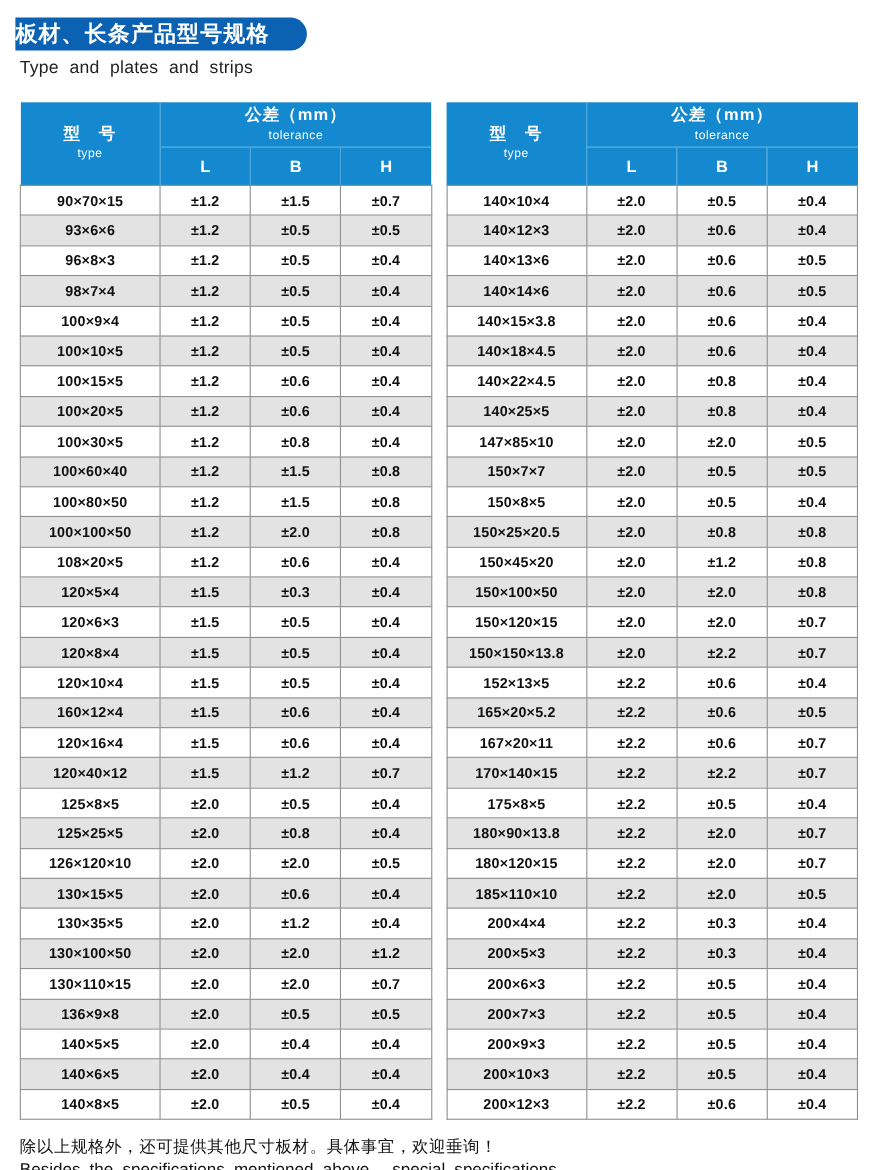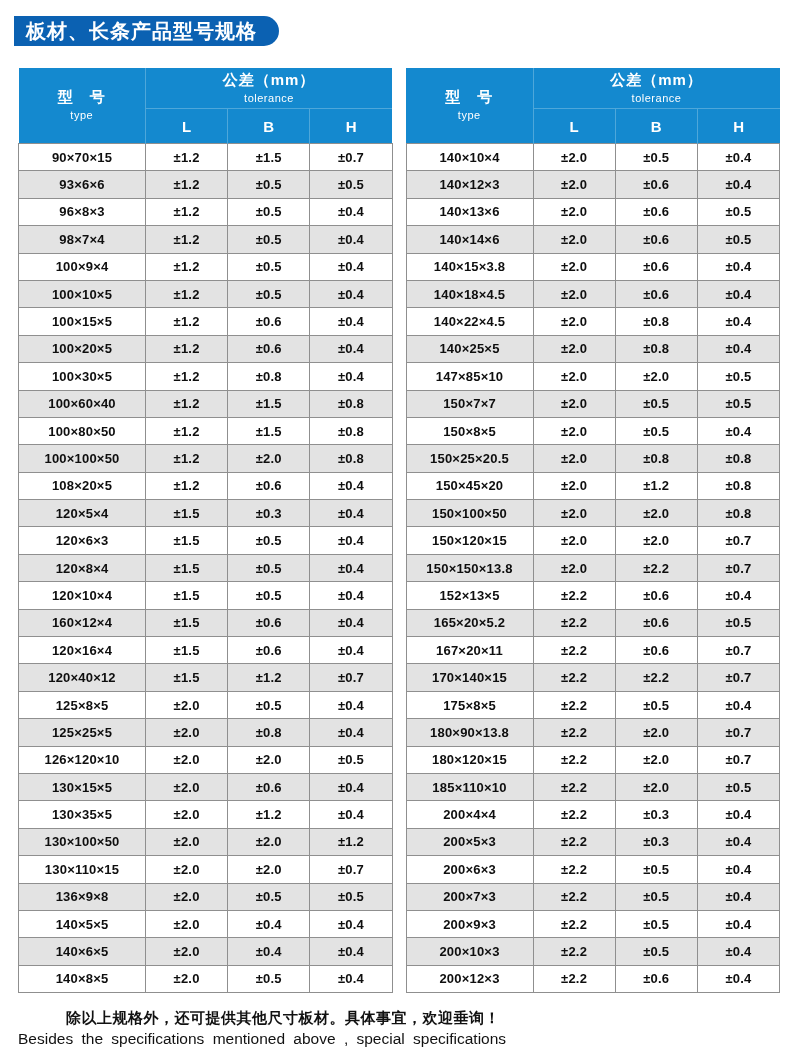--- a/index.html
+++ b/index.html
@@ -5,21 +5,21 @@
   html,body { margin:0; padding:0; }
   body {
     width:800px; height:1064px; background:#ffffff;
     font-family:"Liberation Sans","DejaVu Sans",sans-serif;
     color:#111; overflow:hidden;
   }
   .banner {
     margin:16px 0 0 14px; width:265px; height:30px; box-sizing:border-box;
     background:#0b61b2; border-radius:0 16px 16px 0;
     color:#fff; font-size:20px; font-weight:bold; line-height:30px;
-    padding-left:12px; letter-spacing:1px;
+    letter-spacing:1px;
   }
   .subtitle {
     margin:7px 0 0 18px; font-size:16px; color:#1f1f1f;
     word-spacing:5px; letter-spacing:.2px;
   }
   .tables { display:flex; gap:13px; margin:22px 20px 0 18px; }
   table.spec { border-collapse:collapse; table-layout:fixed; flex:1; }
   thead th {
     background:#1489cf; color:#fff; padding:0; font-weight:bold;
     vertical-align:middle; text-align:center;
@@ -32,31 +32,32 @@
     height:34px; font-size:15px; border-left:1px solid #4ea7da; font-weight:bold;
   }
   tbody td {
     border:1px solid #8f8f8f; height:26.4px; padding:0;
     text-align:center; vertical-align:middle;
     font-size:13px; font-weight:bold; color:#0e0e0e; background:#fff;
     letter-spacing:.2px;
   }
   tbody tr:nth-child(even) td { background:#e3e3e3; }
   .footer { margin:14px 20px 0 18px; }
-  .cnline { font-size:15px; font-weight:bold; line-height:21px; letter-spacing:.5px;margin-left:48px; }
+  .cnline { font-size:15px; font-weight:normal; line-height:21px; letter-spacing:.5px; }
   .enline { font-size:15.5px; line-height:21px; word-spacing:4px; }
 </style>
 </head>
 <body>
 
 <div>
 
   <div class="banner">
     <span>板材、长条产品型号规格</span>
   </div>
+  <div class="subtitle">Type and plates and strips</div>
 
   <div class="tables">
 
     <table class="spec">
       <colgroup>
           <col style="width:34%">
           <col style="width:22%">
           <col style="width:22%">
           <col style="width:22%">
         </colgroup>

